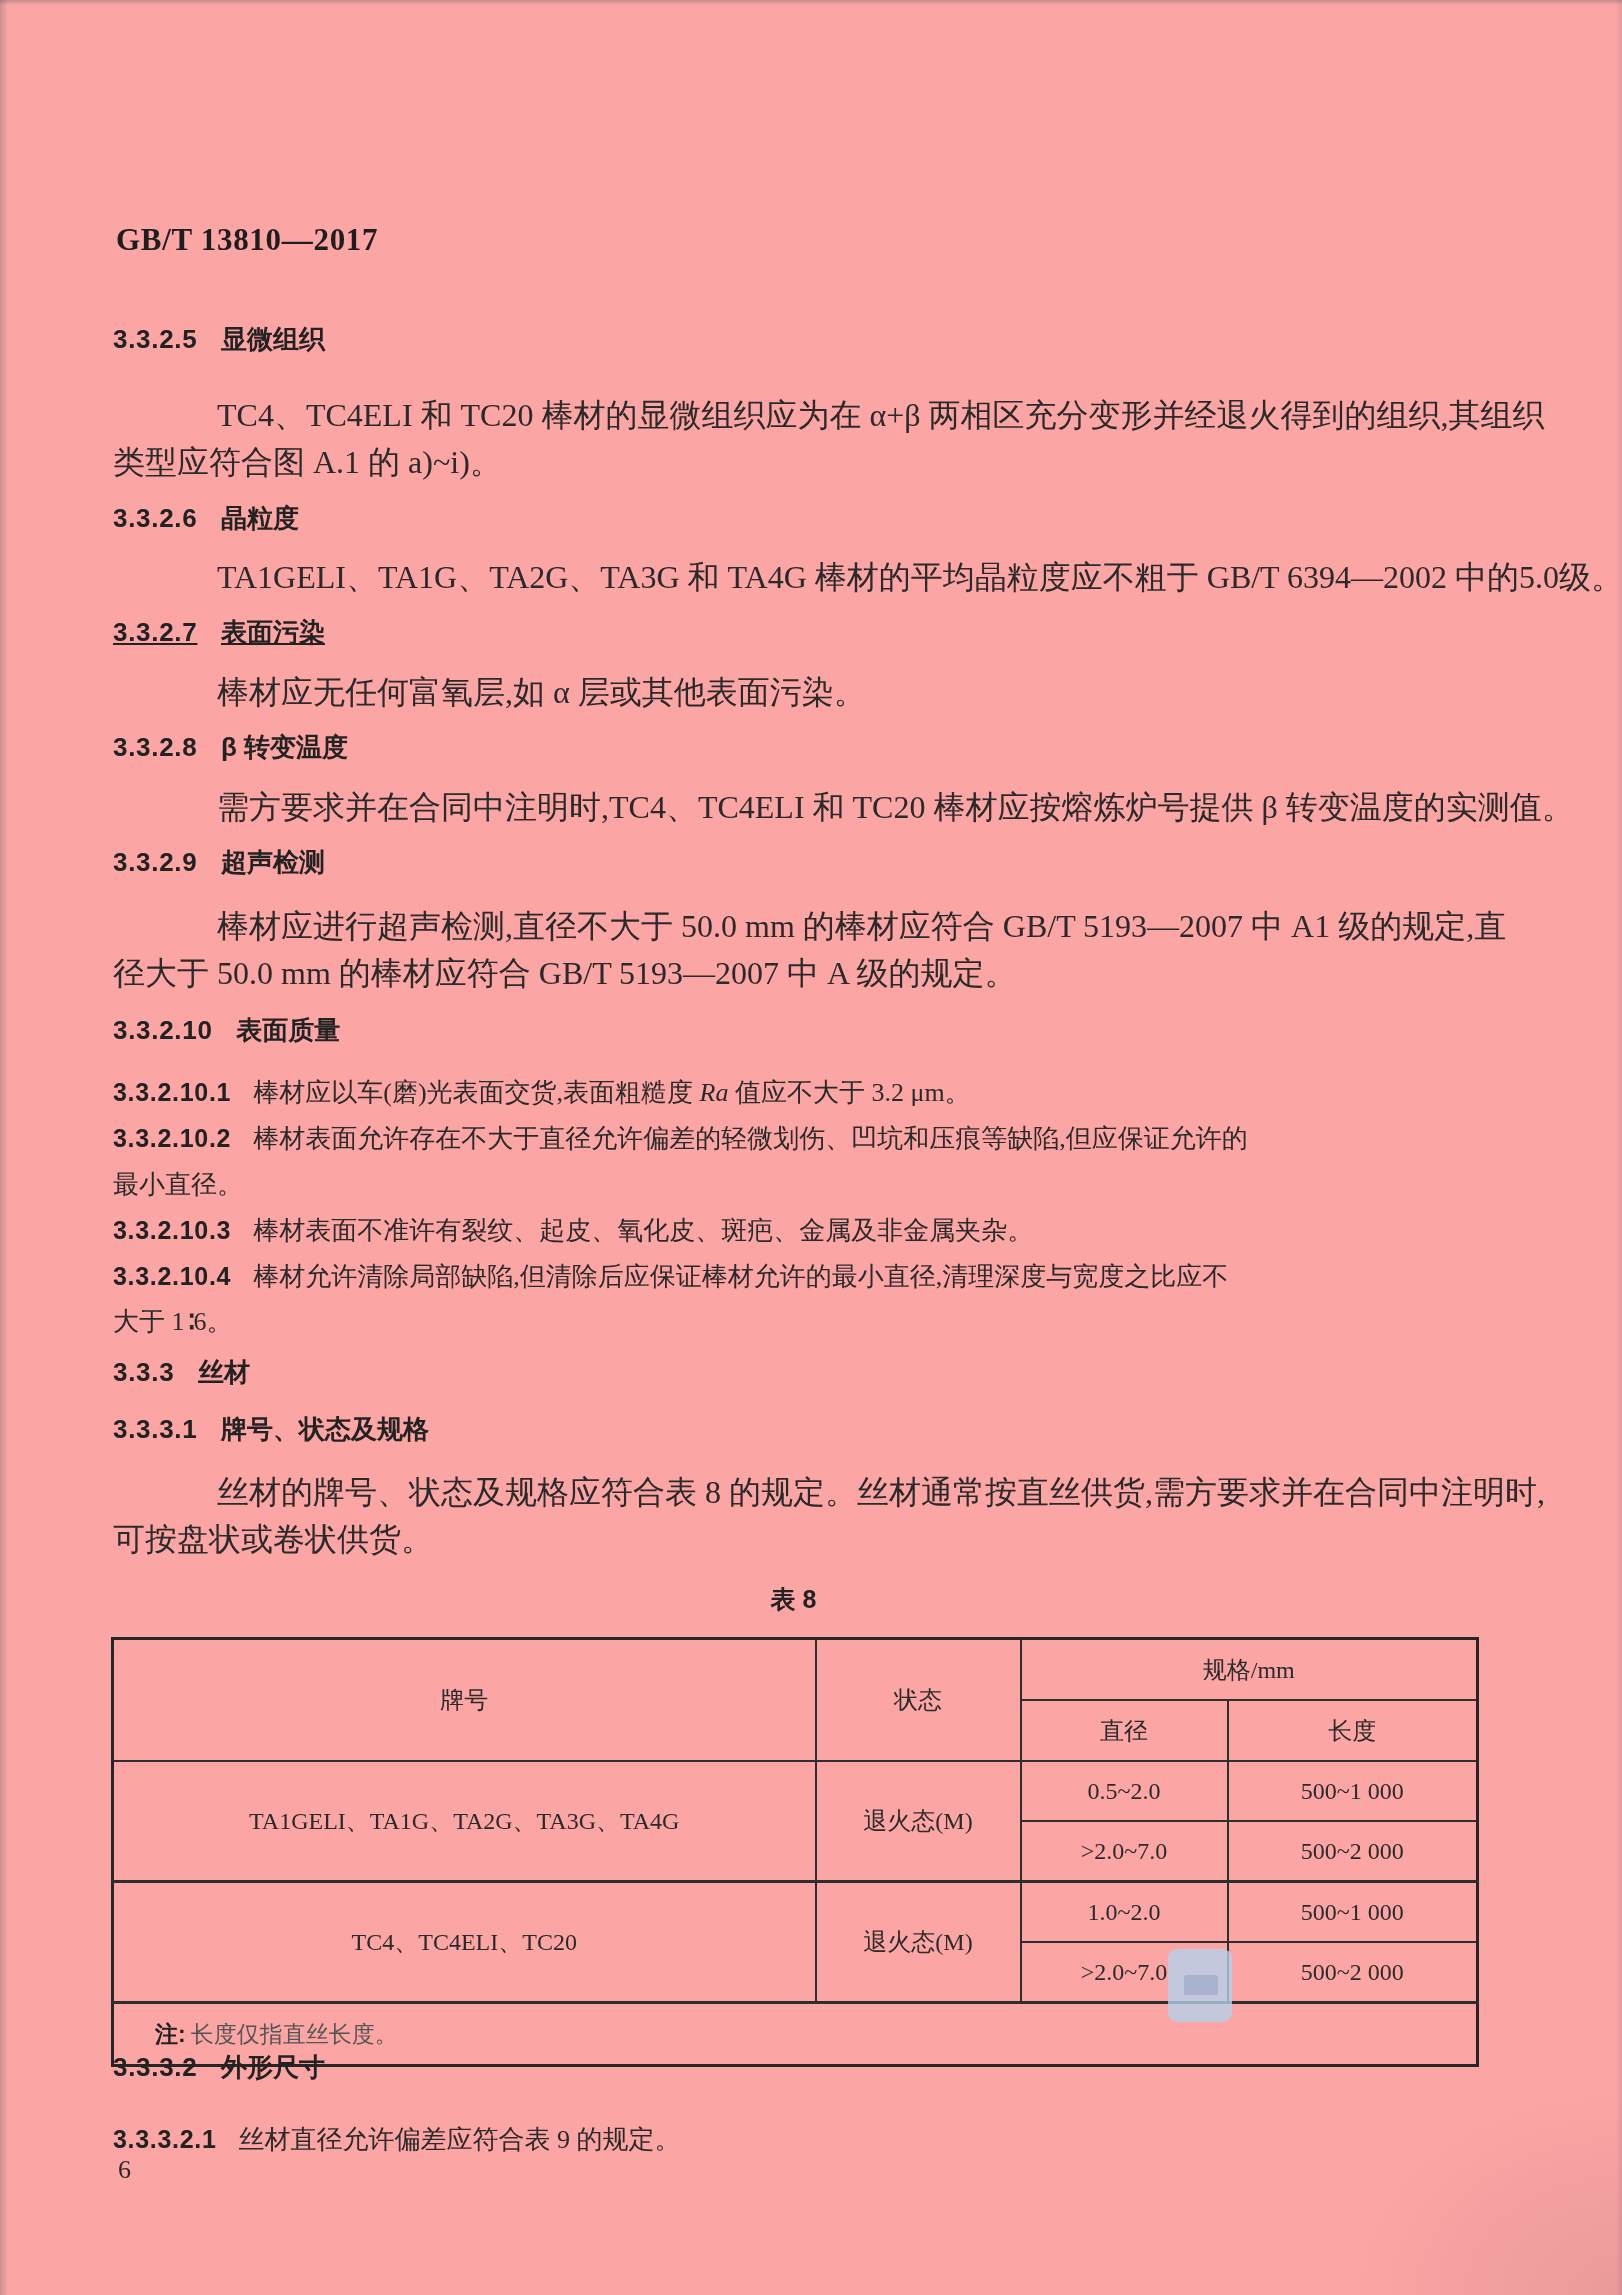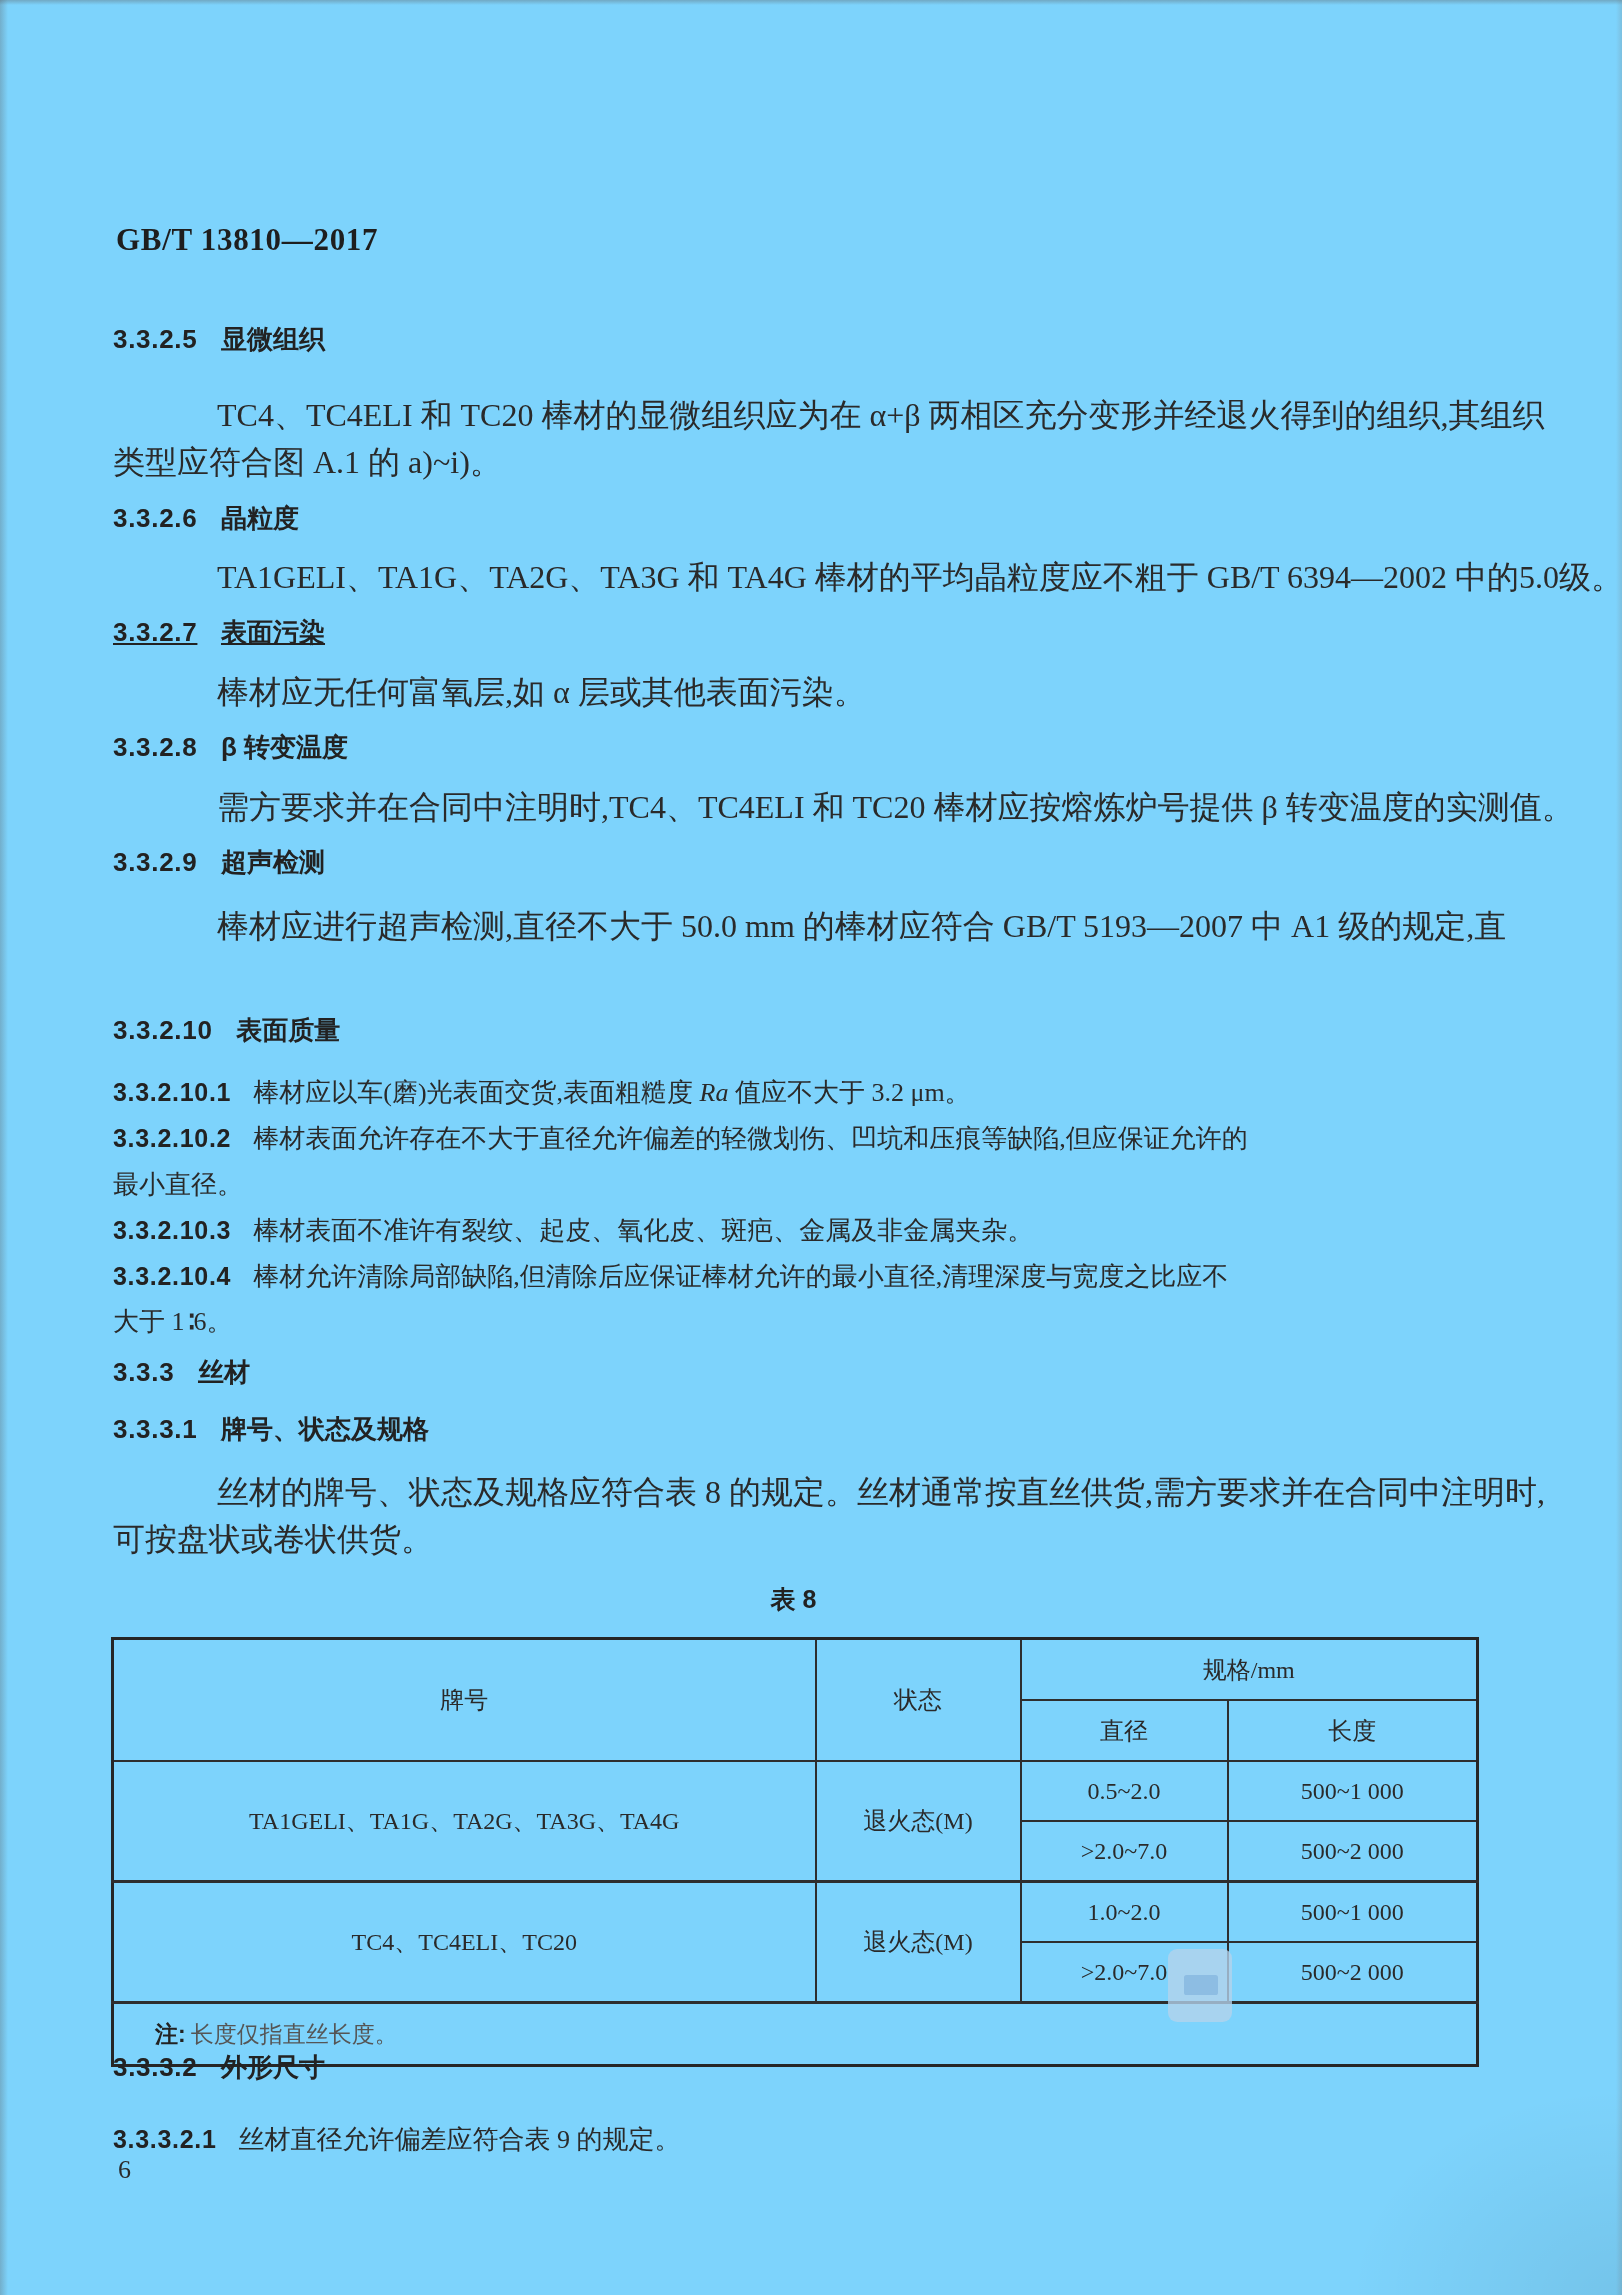--- a/index.html
+++ b/index.html
@@ -1,19 +1,19 @@
 <!DOCTYPE html>
 <html style="font-size:10.5px"><head>
 <meta charset="utf-8">
 <style>
   html,body{margin:0;padding:0;background:#e8e8e8;}
   .page{
     position:relative;
     width:1622px;height:2295px;
-    background:#7dd3fc;
+    background:#fca5a5;
     overflow:hidden;
     font-family:"Liberation Serif", serif;
     color:#262626;
   }
   
   .edge-top{position:absolute;left:0;top:0;width:1622px;height:5.2px;
     background:linear-gradient(to bottom, rgba(90,90,90,.35), rgba(0,0,0,0));}
   .edge-left{position:absolute;left:0;top:0;width:7.9px;height:2295px;
     background:linear-gradient(to right, rgba(90,90,90,.30), rgba(0,0,0,0));}
   .edge-right{position:absolute;right:0;top:0;width:6.5px;height:2295px;
@@ -111,20 +111,21 @@
 
   <div class="abs heading" style="left:113px;top:730px;">
     <span class="num">3.3.2.8</span><span class="ttl">β 转变温度</span>
   </div>
   <div class="abs bodyline" style="left:217px;top:786px;">需方要求并在合同中注明时,TC4、TC4ELI 和 TC20 棒材应按熔炼炉号提供 β 转变温度的实测值。</div>
 
   <div class="abs heading" style="left:113px;top:845px;">
     <span class="num">3.3.2.9</span><span class="ttl">超声检测</span>
   </div>
   <div class="abs bodyline" style="left:217px;top:905px;">棒材应进行超声检测,直径不大于 50.0 mm 的棒材应符合 GB/T 5193—2007 中 A1 级的规定,直</div>
+  <div class="abs bodyline" style="left:113px;top:952px;">径大于 50.0 mm 的棒材应符合 GB/T 5193—2007 中 A 级的规定。</div>
 
   <div class="abs heading" style="left:113px;top:1013px;">
     <span class="num">3.3.2.10</span><span class="ttl">表面质量</span>
   </div>
 
   <div class="abs clauseline" style="left:113px;top:1075px;">
     <span class="cnum">3.3.2.10.1</span><span>棒材应以车(磨)光表面交货,表面粗糙度 </span><span class="it">Ra</span><span> 值应不大于 3.2 μm。</span>
   </div>
   <div class="abs clauseline" style="left:113px;top:1121px;">
     <span class="cnum">3.3.2.10.2</span><span>棒材表面允许存在不大于直径允许偏差的轻微划伤、凹坑和压痕等缺陷,但应保证允许的</span>

